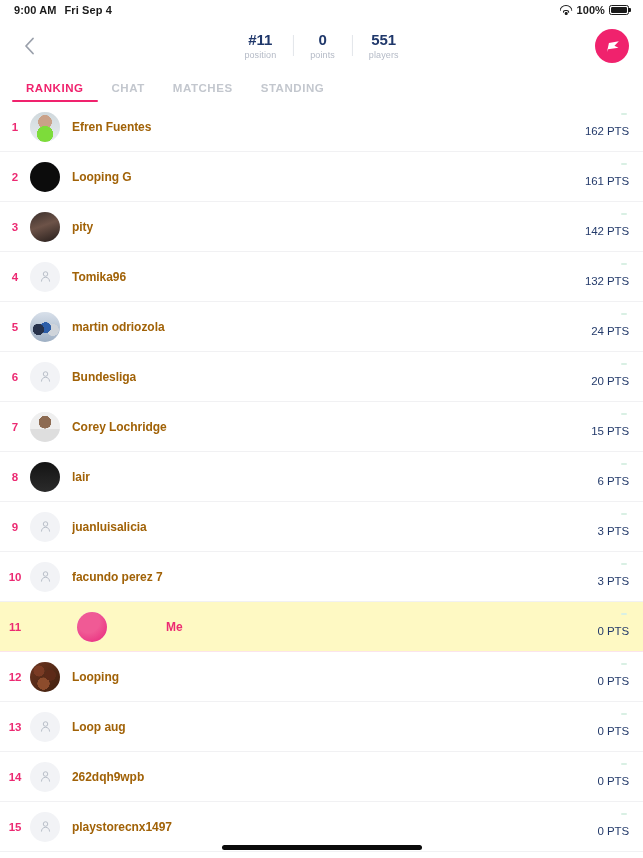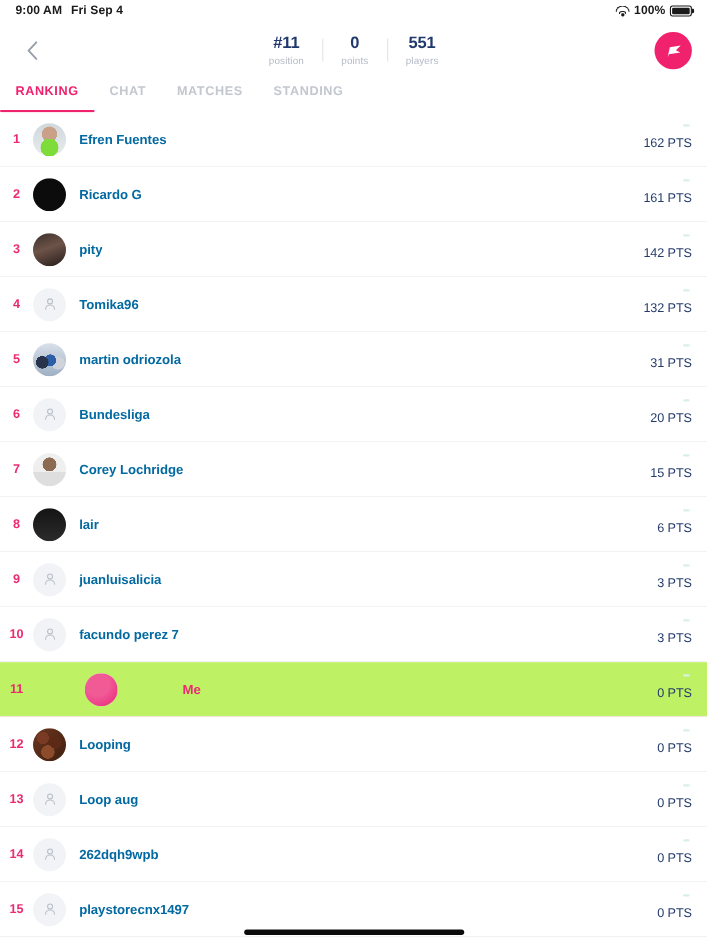--- a/index.html
+++ b/index.html
@@ -68,54 +68,54 @@
   .stat-lbl { font-size: 9px; color: #b4bac6; line-height: 12px; margin-top: 1px; letter-spacing: .1px; }
 
   .logo-btn {
     margin-left: auto; width: 34px; height: 34px; border-radius: 50%;
     background: #f0226d; display: flex; align-items: center; justify-content: center;
     cursor: pointer; border: none;
   }
 
   
   .tabs {
-    display: flex; height: 30px;
-    padding: 0 0 0 0; position: relative;
+    display: flex; align-items: flex-end; height: 30px;
+    padding: 0 0 0 12px; position: relative;
   }
   .tab {
     padding: 0 14px 8px 14px; font-size: 11.5px; font-weight: 700; letter-spacing: .55px;
     color: #c3c7ce; background: none; border: none; cursor: pointer; position: relative;
     font-family: inherit;
   }
   .tab.active { color: #f0226d; }
   .tab.active::after {
     content: ""; position: absolute; left: 0; right: 0; bottom: 0;
     height: 2px; background: #f0226d; border-radius: 1px;
   }
 
   
   .list { height: 776px; overflow: hidden; }
   .row {
     height: 50px; display: flex; align-items: center;
     padding: 0 14px 0 0; position: relative; background: #fff;
     border-bottom: 1px solid #f1f1f3; cursor: pointer;
   }
-  .row.me { background: #bef264; border-bottom-color: #fbe4ec; gap: 47px; }
+  .row.me { background: #fef9c3; border-bottom-color: #fbe4ec; gap: 47px; }
   .rank {
     width: 30px; flex: 0 0 30px; text-align: center;
     font-size: 11.5px; font-weight: 700; color: #ec2a72; letter-spacing: -.1px;
   }
   .avatar {
     width: 30px; height: 30px; border-radius: 50%; flex: 0 0 30px;
     margin-right: 12px; overflow: hidden; position: relative;
     background: #f2f3f6; display: flex; align-items: center; justify-content: center;
   }
   .avatar.ph svg { display: block; }
   .pname {
-    font-size: 12px; font-weight: 700; color: #0369a1; letter-spacing: -.05px;
+    font-size: 12px; font-weight: 700; color: #a16207; letter-spacing: -.05px;
     white-space: nowrap; overflow: hidden; text-overflow: ellipsis;
   }
   .row.me .pname { color: #ec2a72; }
   .pts-wrap { margin-left: auto; text-align: right; position: relative; padding-top: 6px; }
   .trend {
     position: absolute; top: -2px; right: 2px;
     width: 6px; height: 2px; background: #d9f0e4; border-radius: 1px;
   }
   .pts { font-size: 11.5px; font-weight: 400; color: #243b6b; letter-spacing: -.1px; }
 
@@ -215,21 +215,21 @@
           <span class="av-img a-efren"></span>
         </div>
         <div class="pname">Efren Fuentes</div>
         <div class="pts-wrap"><span class="trend"></span><span class="pts">162 PTS</span></div>
       </div>
       <div class="row">
         <div class="rank">2</div>
         <div class="avatar">
           <span class="av-img a-rebel"></span>
         </div>
-        <div class="pname">Ricardo G</div>
+        <div class="pname">Looping G</div>
         <div class="pts-wrap"><span class="trend"></span><span class="pts">161 PTS</span></div>
       </div>
       <div class="row">
         <div class="rank">3</div>
         <div class="avatar">
           <span class="av-img a-pity"></span>
         </div>
         <div class="pname">pity</div>
         <div class="pts-wrap"><span class="trend"></span><span class="pts">142 PTS</span></div>
       </div>
@@ -243,21 +243,21 @@
         </div>
         <div class="pname">Tomika96</div>
         <div class="pts-wrap"><span class="trend"></span><span class="pts">132 PTS</span></div>
       </div>
       <div class="row">
         <div class="rank">5</div>
         <div class="avatar">
           <span class="av-img a-martin"></span>
         </div>
         <div class="pname">martin odriozola</div>
-        <div class="pts-wrap"><span class="trend"></span><span class="pts">31 PTS</span></div>
+        <div class="pts-wrap"><span class="trend"></span><span class="pts">24 PTS</span></div>
       </div>
       <div class="row">
         <div class="rank">6</div>
         <div class="avatar ph">
           <svg width="15" height="15" viewBox="0 0 24 24">
             <circle cx="12" cy="8" r="3.6" fill="none" stroke="#b9bfc9" stroke-width="1.6"></circle>
             <path d="M5.5 19.5c0-3.6 2.9-6.2 6.5-6.2s6.5 2.6 6.5 6.2" fill="none" stroke="#b9bfc9" stroke-width="1.6" stroke-linecap="round"></path>
           </svg>
         </div>
         <div class="pname">Bundesliga</div>

